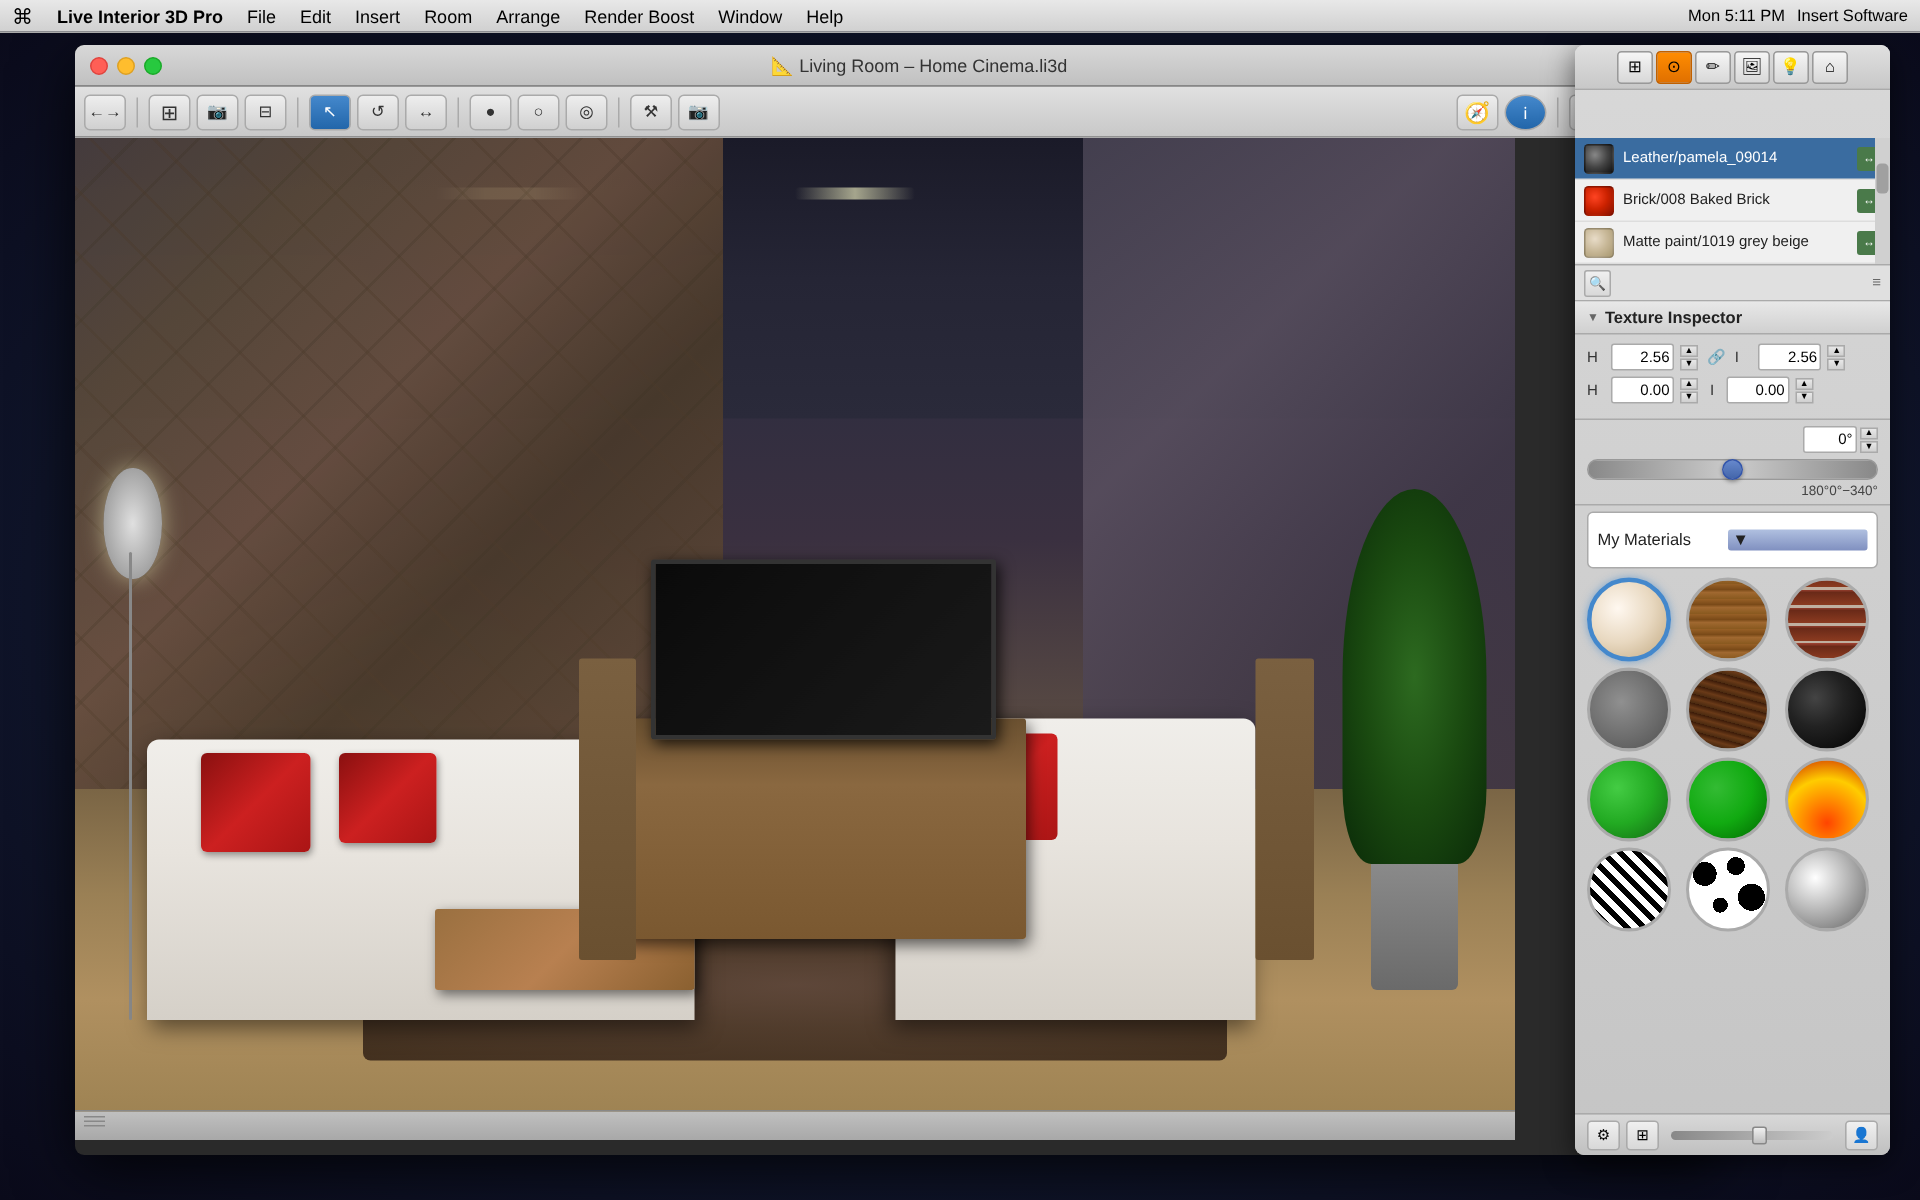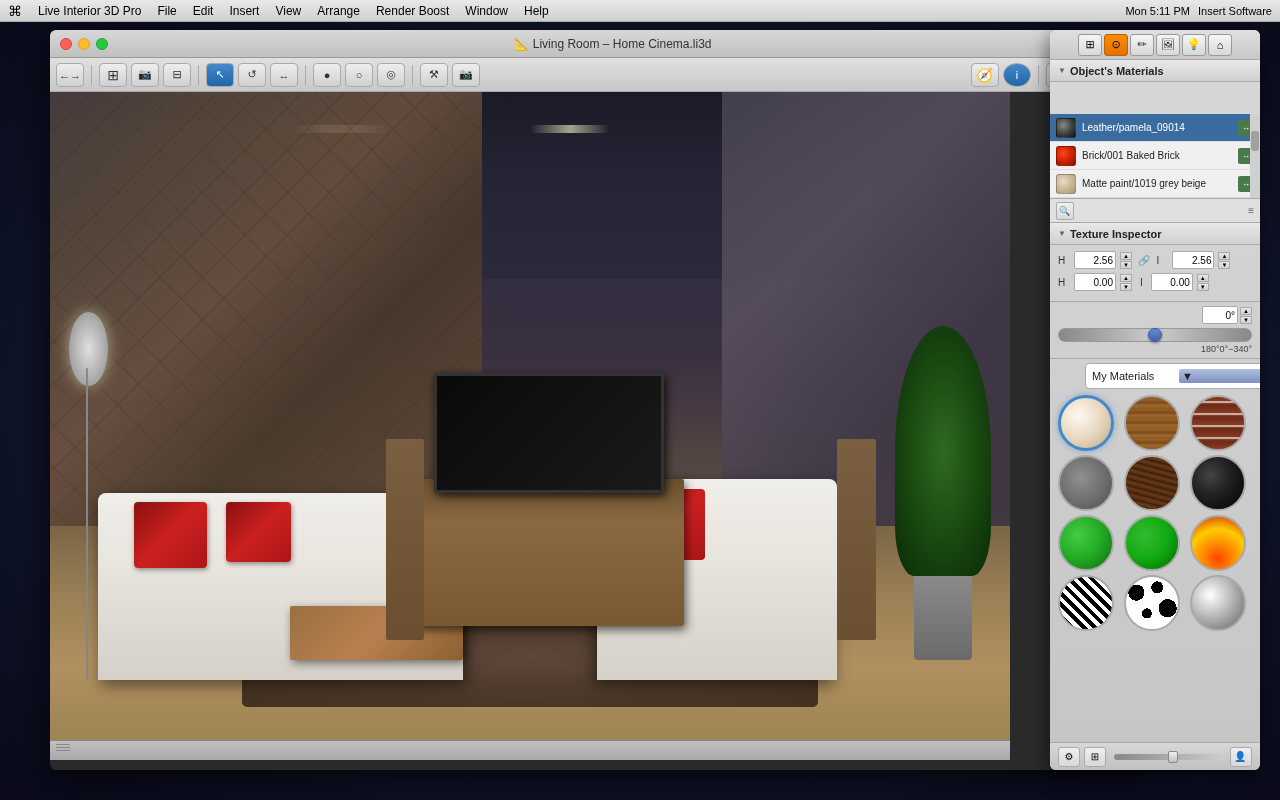--- a/index.html
+++ b/index.html
@@ -28,21 +28,21 @@
     }
     .menubar-apple {
       font-size: 14px;
       color: #000;
     }
     .menubar-item {
       font-size: 12px;
       color: #000;
       font-weight: 500;
     }
-    .menubar-item.app-name { font-weight: 400; text-align: right; }
+    .menubar-item.app-name { font-weight: 700; text-align: right; }
     .menubar-right {
       margin-left: auto;
       display: flex;
       align-items: center;
       gap: 8px;
       font-size: 11px;
     }
 
     
     .main-window {
@@ -566,31 +566,30 @@
       gap: 2px;
       margin-bottom: 4px;
     }
 
     
     .gallery-section {
       padding: 4px 8px;
     }
     .gallery-dropdown {
       width: 100%;
-      height: 26px;
+      height: 38px;
       background: white;
       border: 1px solid #aaa;
       border-radius: 4px;
       display: flex;
       align-items: center;
       padding: 0 6px;
       margin-bottom: 6px;
       cursor: pointer;
       position: relative;
-      margin-left: 27px;
     }
     .gallery-dropdown span { flex: 1; font-size: 11px; color: #222; }
     .dropdown-arrow {
       font-size: 10px;
       color: #666;
       background: linear-gradient(to bottom, #b0c0e0, #8090c0);
       border-radius: 2px;
       padding: 1px 3px;
     }
 
@@ -761,21 +760,21 @@
   </style>
 </head>
 <body>
 
 <div class="menubar">
   <span class="menubar-apple">⌘</span>
   <span class="menubar-item app-name">Live Interior 3D Pro</span>
   <span class="menubar-item">File</span>
   <span class="menubar-item">Edit</span>
   <span class="menubar-item">Insert</span>
-  <span class="menubar-item">View</span>
+  <span class="menubar-item">Room</span>
   <span class="menubar-item">Arrange</span>
   <span class="menubar-item">Render Boost</span>
   <span class="menubar-item">Window</span>
   <span class="menubar-item">Help</span>
   <div class="menubar-right">
     <span>Mon 5:11 PM</span>
     <span>Insert Software</span>
   </div>
 </div>
 
@@ -873,35 +872,32 @@
 
   <div class="inspector-toolbar">
     <div class="insp-tb-btn" style="font-size:11px;">⊞</div>
     <div class="insp-tb-btn active" style="font-size:11px;">⊙</div>
     <div class="insp-tb-btn" style="font-size:11px;">✏</div>
     <div class="insp-tb-btn" style="font-size:11px;">🖼</div>
     <div class="insp-tb-btn" style="font-size:11px;">💡</div>
     <div class="insp-tb-btn" style="font-size:11px;">⌂</div>
   </div>
 
-  <div class="section-header">
-    <span>Object's Materials</span>
-  </div>
 
   <div class="materials-list" style="position:relative;margin-top:32px;">
 
     <div class="material-item" style="background:#3a6ca0;">
       <div class="material-swatch" style="background:radial-gradient(circle at 35% 35%, #888,#444,#111);"></div>
       <span class="material-name" style="color:#fff;">Leather/pamela_09014</span>
       <div class="material-icon" style="background:#4a7a4a;color:#fff;font-size:8px;">↔</div>
     </div>
 
     <div class="material-item">
       <div class="material-swatch" style="background:radial-gradient(circle at 35% 35%, #ff4422,#cc2200,#881100);"></div>
-      <span class="material-name">Brick/001 Baked Brick</span>
+      <span class="material-name">Brick/008 Baked Brick</span>
       <div class="material-icon" style="background:#4a7a4a;color:#fff;font-size:8px;">↔</div>
     </div>
 
     <div class="material-item">
       <div class="material-swatch" style="background:radial-gradient(circle at 35% 35%, #e8dcc8,#c8b898,#a89870);"></div>
       <span class="material-name">Matte paint/1019 grey beige</span>
       <div class="material-icon" style="background:#4a7a4a;color:#fff;font-size:8px;">↔</div>
     </div>
 
     <div class="mat-scrollbar">

